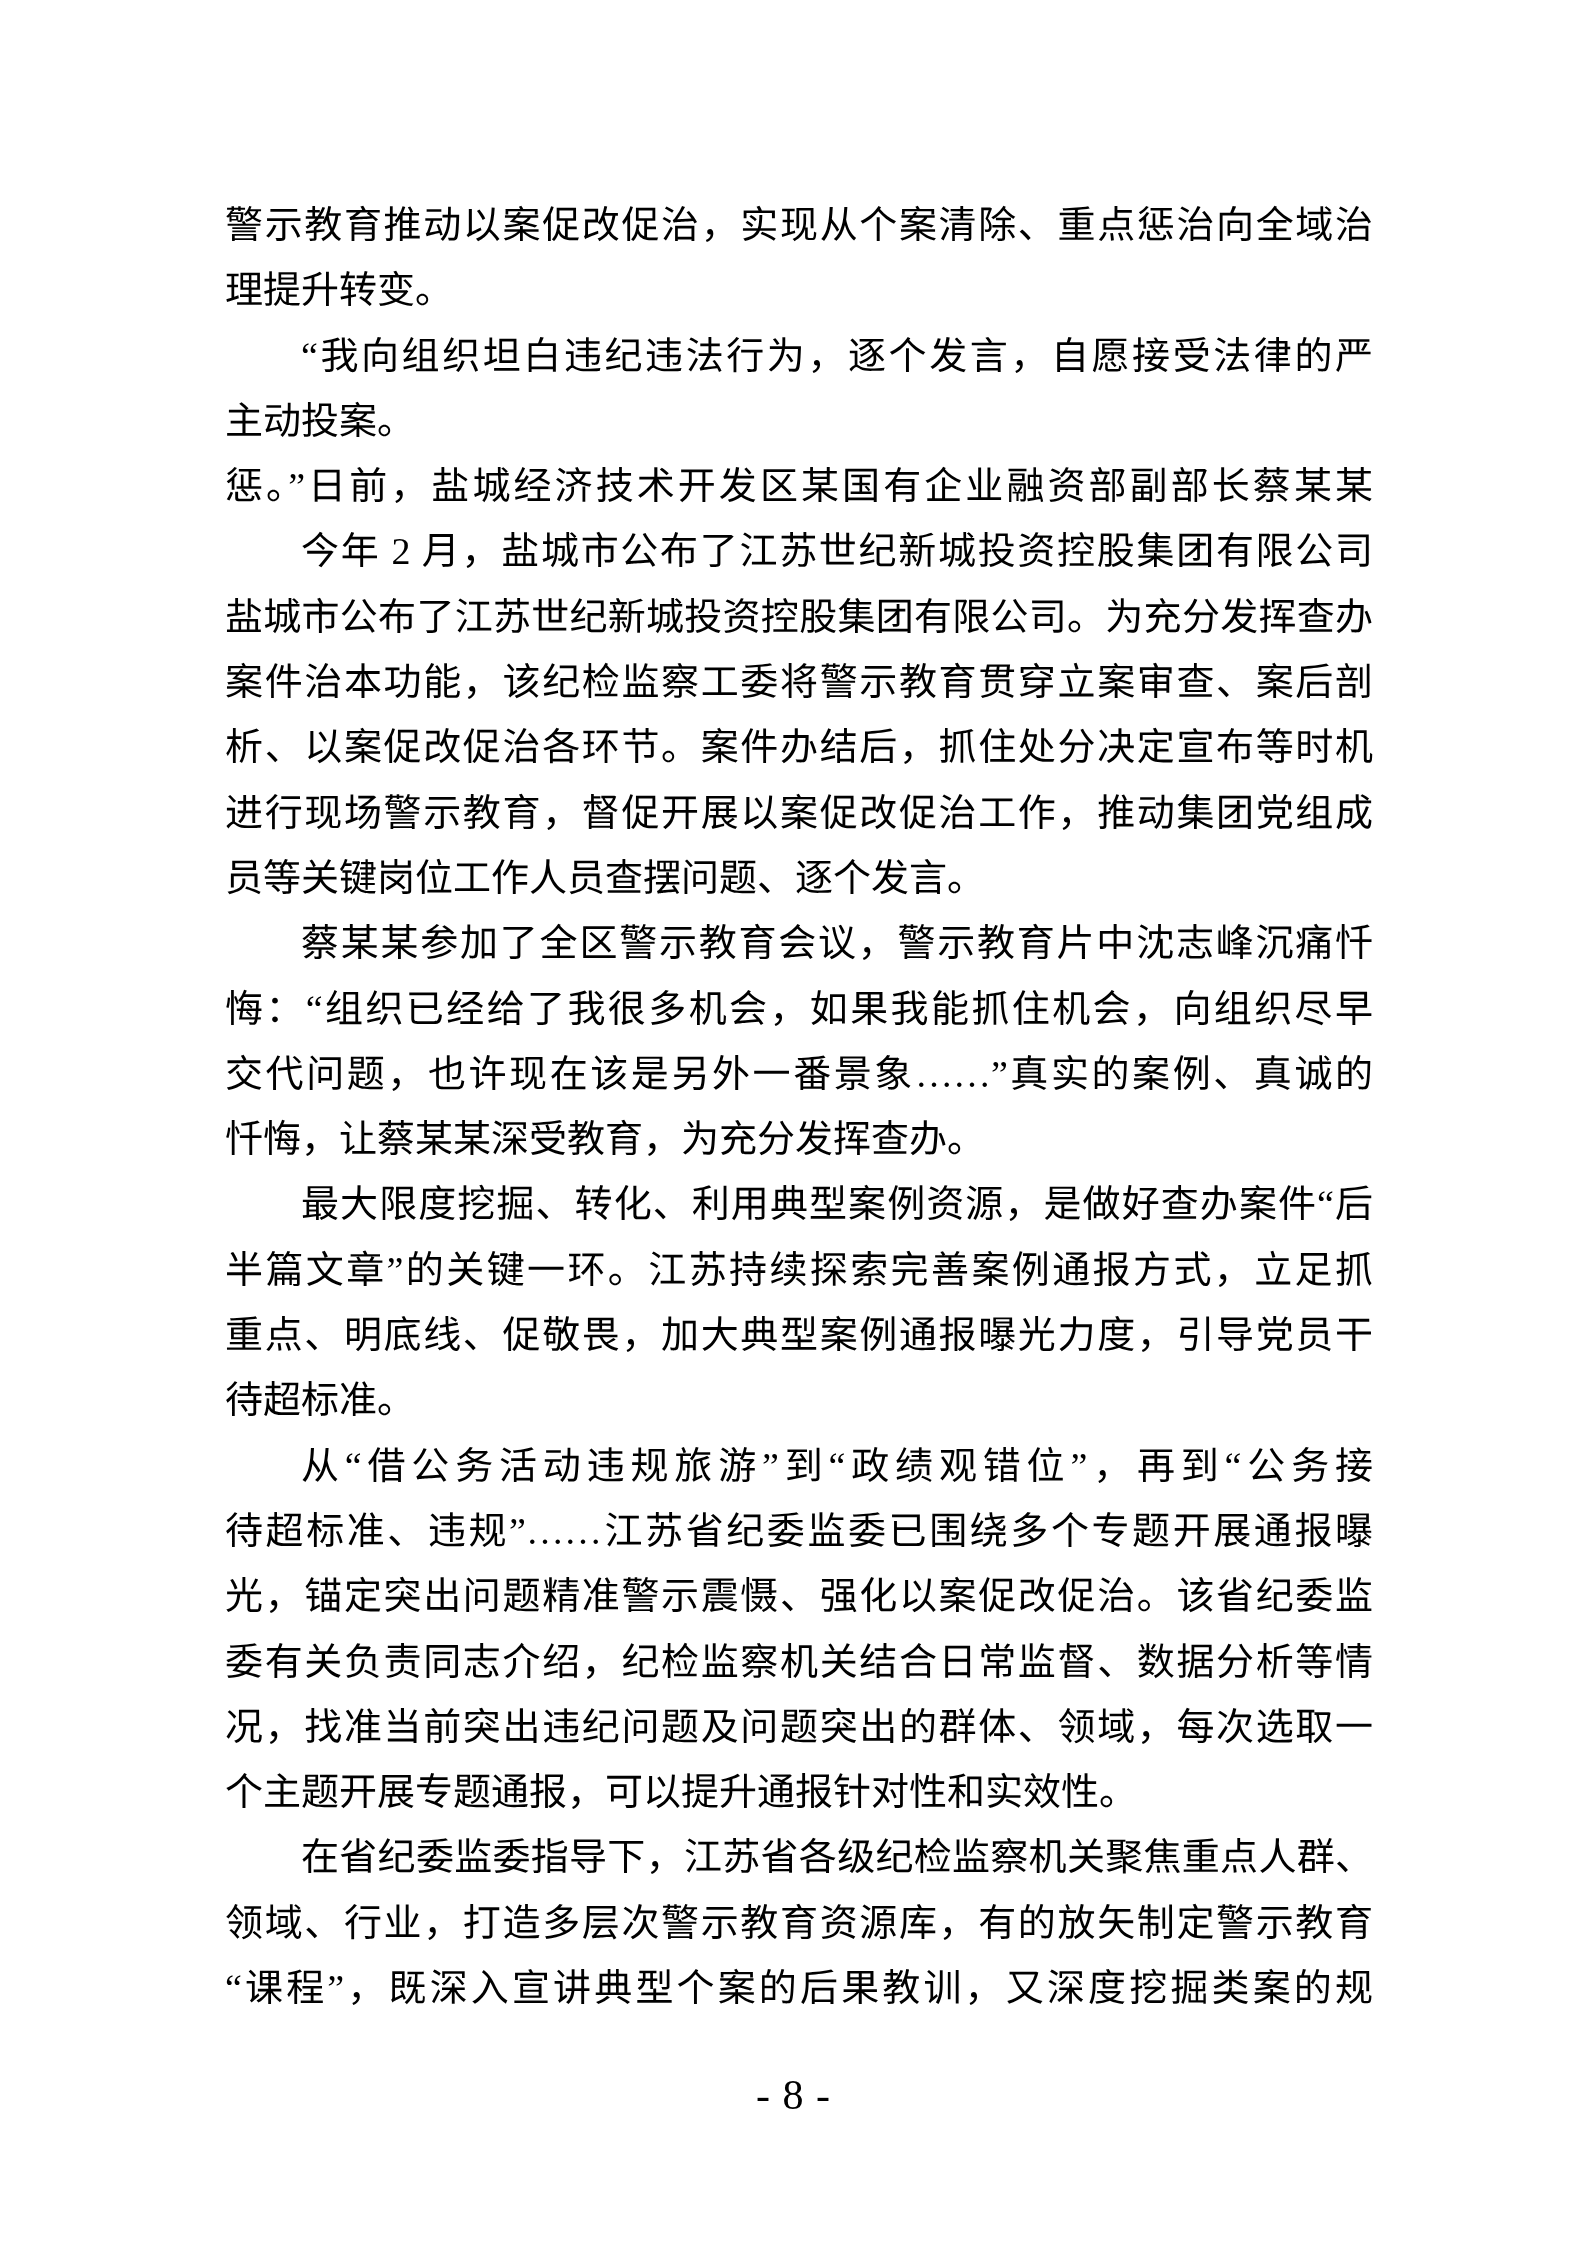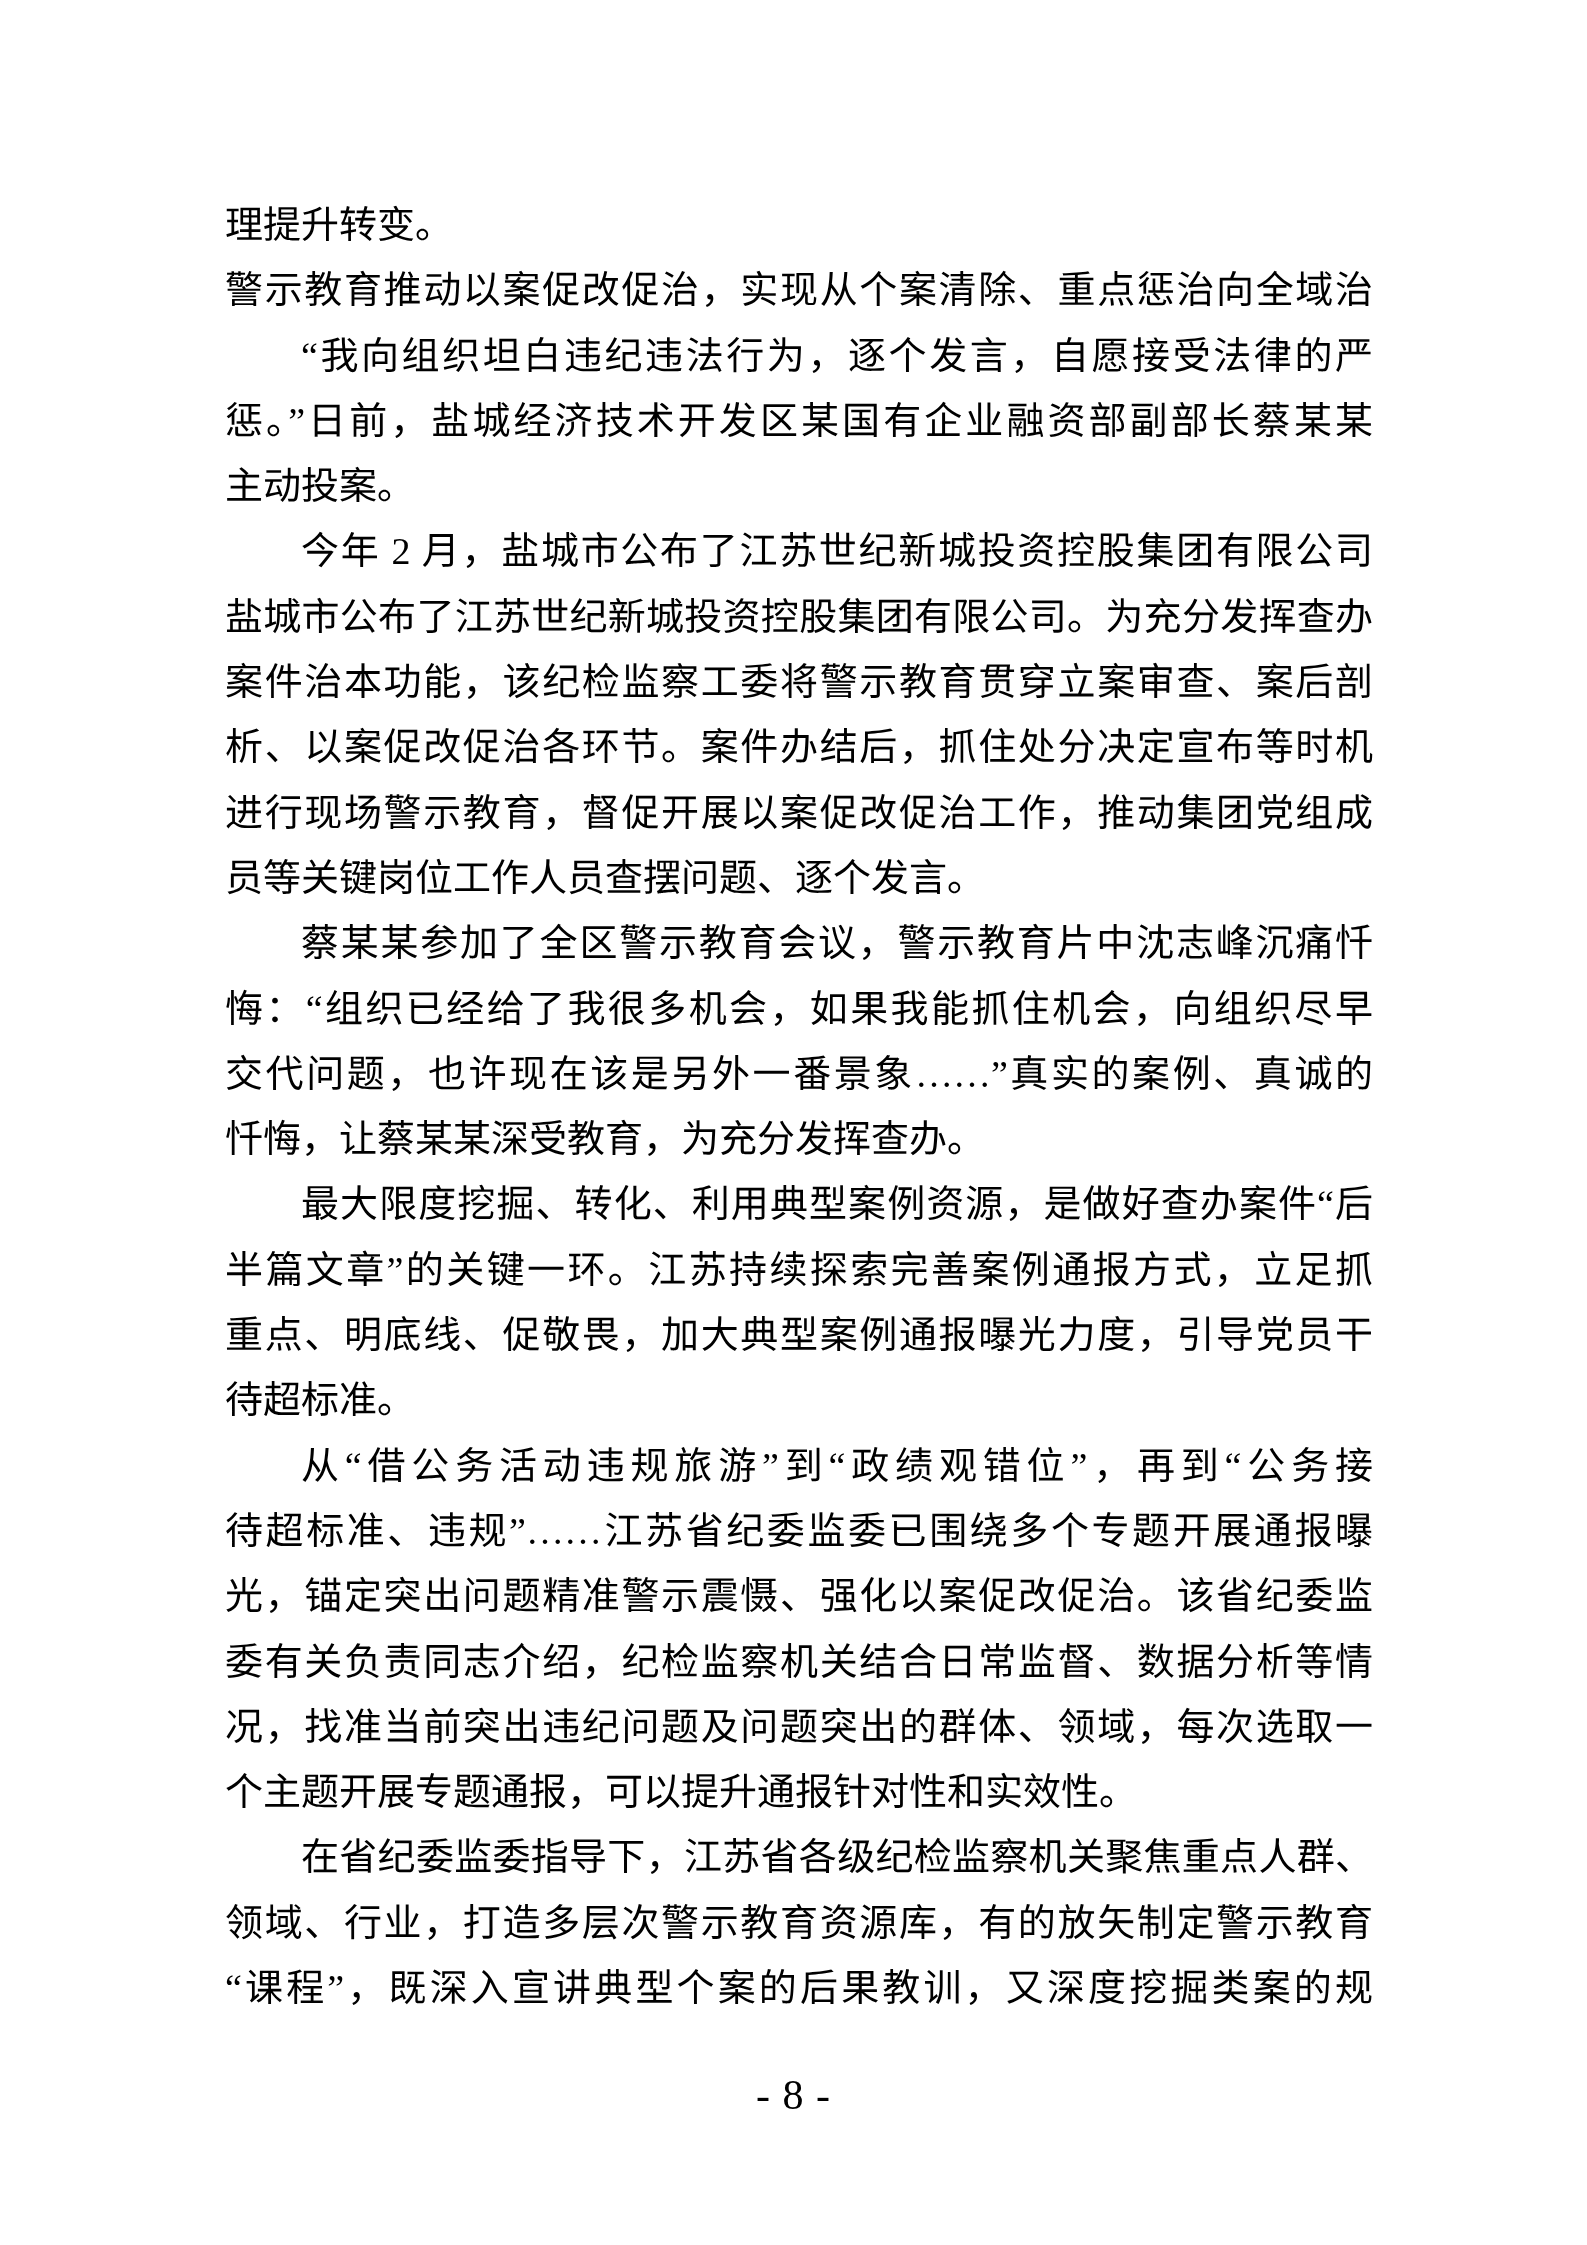--- a/index.html
+++ b/index.html
@@ -46,25 +46,25 @@
     font-size: 42px;
     line-height: 46px;
     letter-spacing: 1px;
   }
 </style>
 </head>
 <body>
 
 <div class="page">
   <main class="text-block">
+      <div class="line">警示教育推动以案促改促治，实现从个案清除、重点惩治向全域治</div>
       <div class="line para-end">理提升转变。</div>
-      <div class="line">警示教育推动以案促改促治，实现从个案清除、重点惩治向全域治</div>
       <div class="line indent">“我向组织坦白违纪违法行为，逐个发言，自愿接受法律的严</div>
+      <div class="line para-end">主动投案。</div>
       <div class="line">惩。”日前，盐城经济技术开发区某国有企业融资部副部长蔡某某</div>
-      <div class="line para-end">主动投案。</div>
       <div class="line indent">今年 2 月，盐城市公布了江苏世纪新城投资控股集团有限公司</div>
       <div class="line">盐城市公布了江苏世纪新城投资控股集团有限公司。为充分发挥查办</div>
       <div class="line">案件治本功能，该纪检监察工委将警示教育贯穿立案审查、案后剖</div>
       <div class="line">析、以案促改促治各环节。案件办结后，抓住处分决定宣布等时机</div>
       <div class="line">进行现场警示教育，督促开展以案促改促治工作，推动集团党组成</div>
       <div class="line para-end">员等关键岗位工作人员查摆问题、逐个发言。</div>
       <div class="line indent">蔡某某参加了全区警示教育会议，警示教育片中沈志峰沉痛忏</div>
       <div class="line">悔：“组织已经给了我很多机会，如果我能抓住机会，向组织尽早</div>
       <div class="line">交代问题，也许现在该是另外一番景象……”真实的案例、真诚的</div>
       <div class="line para-end">忏悔，让蔡某某深受教育，为充分发挥查办。</div>

